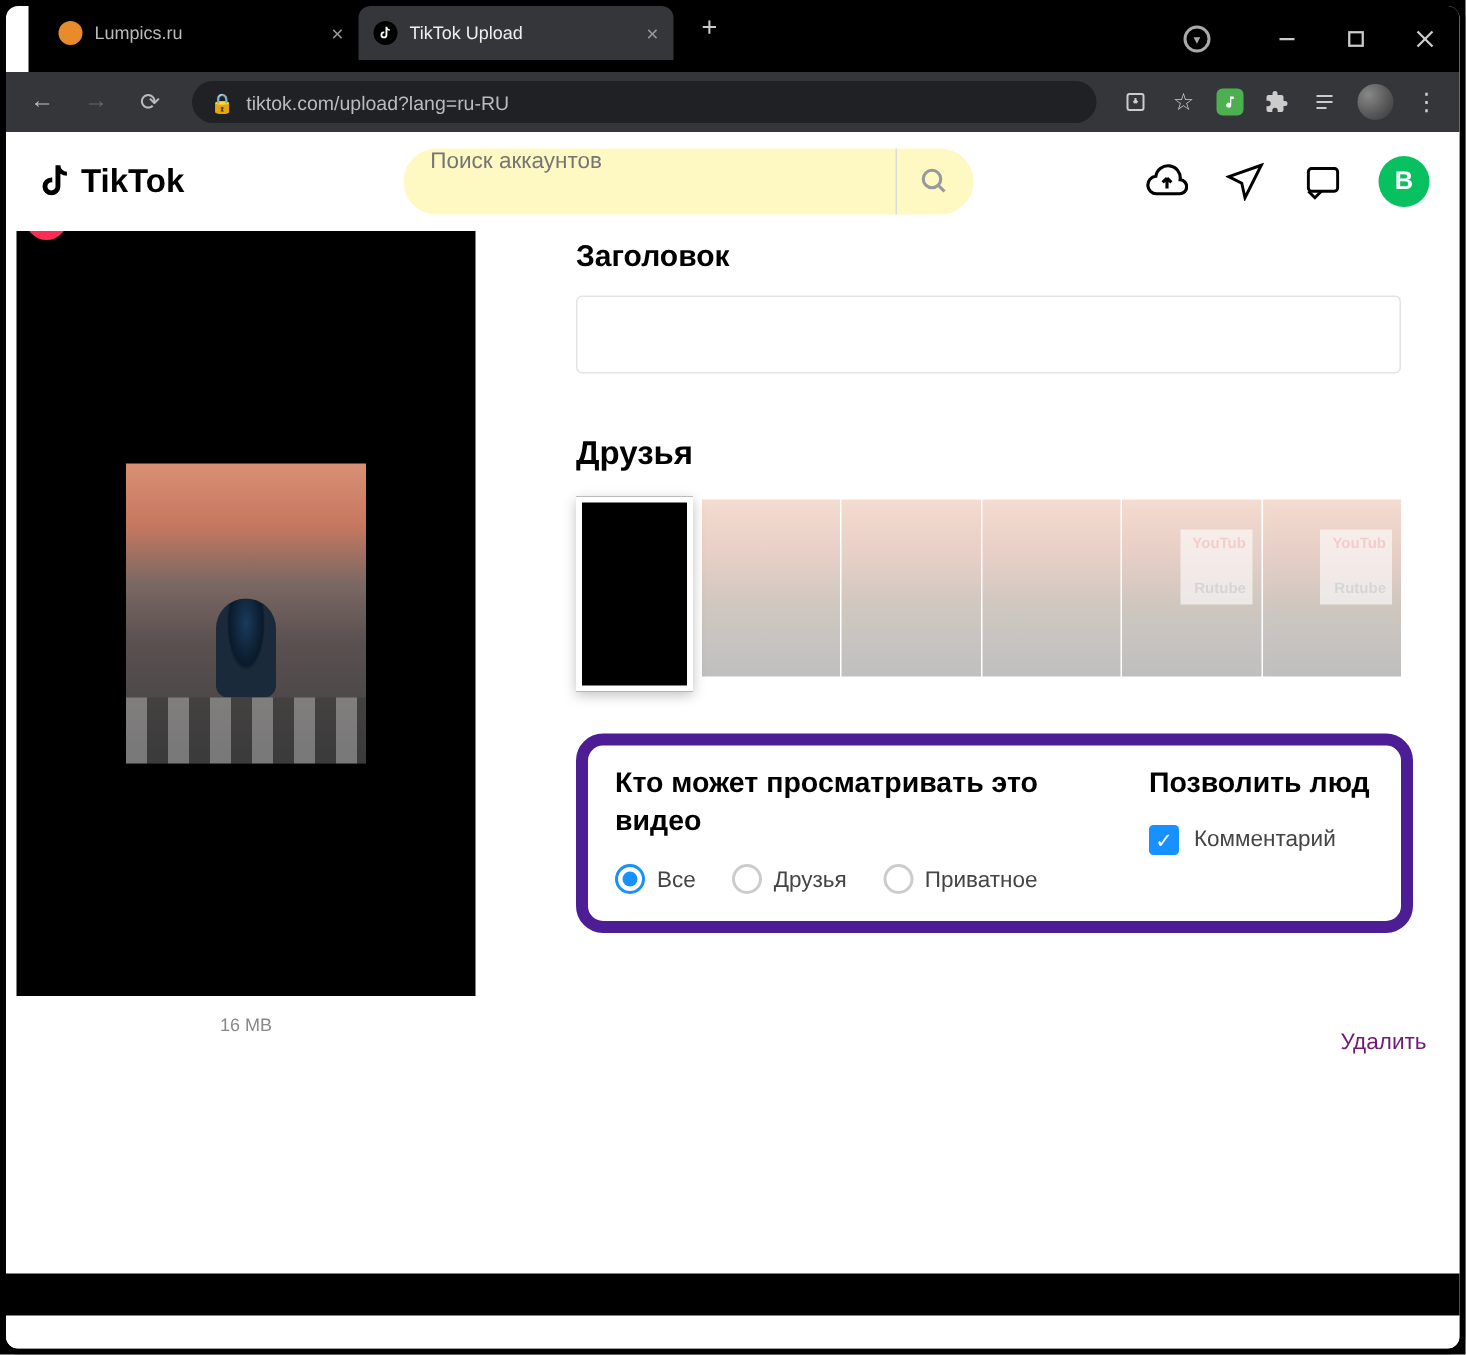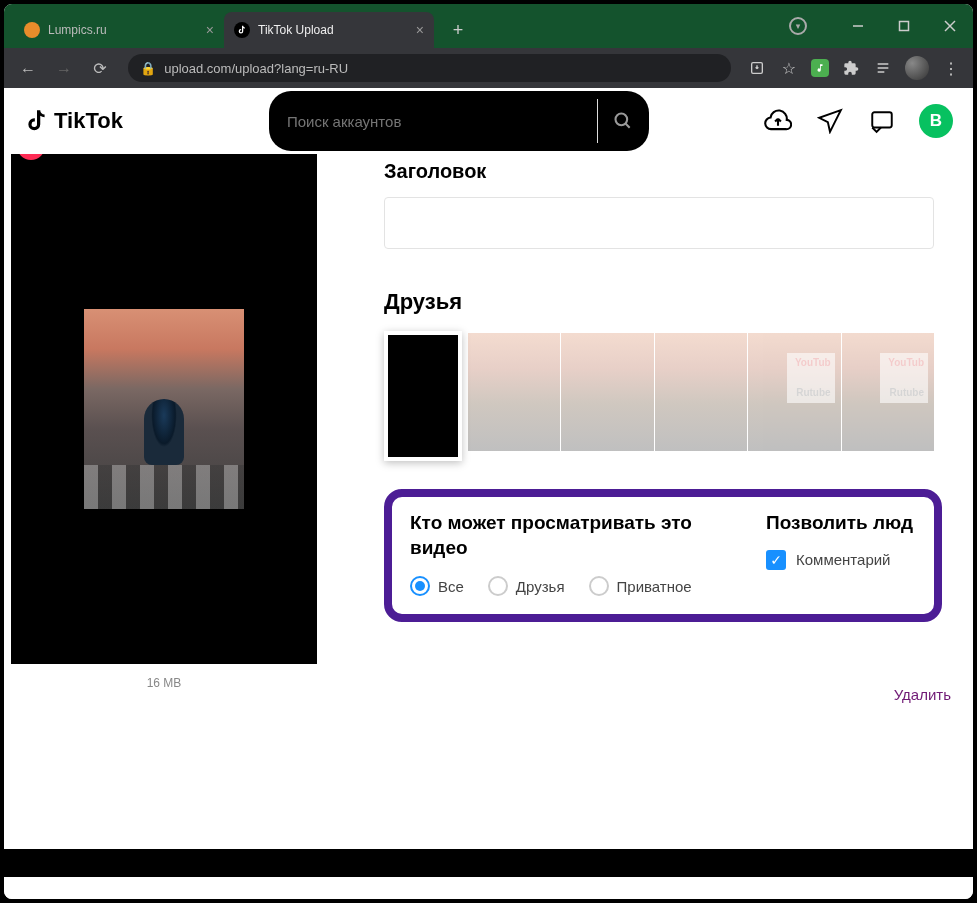--- a/index.html
+++ b/index.html
@@ -1,21 +1,21 @@
 <!DOCTYPE html>
 <html><head>
 <meta charset="utf-8">
 <style>
 * { margin: 0; padding: 0; box-sizing: border-box; font-family: Arial, sans-serif; }
 body { width: 977px; height: 903px; background: #000; overflow: hidden; }
 
 .window { width: 977px; height: 903px; background: #fff; display: flex; flex-direction: column; border: 4px solid #000; border-radius: 12px; overflow: hidden; }
 
 
-.titlebar { height: 44px; background: #14532d; display: flex; align-items: flex-end; padding-left: 10px; }
+.titlebar { height: 44px; background: #000000; display: flex; align-items: flex-start; padding-left: 10px; margin-left: 15px; }
 .tab { height: 36px; display: flex; align-items: center; padding: 0 10px; color: #bbb; font-size: 12px; border-radius: 8px 8px 0 0; gap: 8px; min-width: 210px; position: relative; }
 .tab.active { background: #35363a; color: #eee; }
 .tab .favicon { width: 16px; height: 16px; border-radius: 50%; background: #e88c2b; flex-shrink: 0; }
 .tab .favicon.tiktok { background: #000; display: flex; align-items: center; justify-content: center; }
 .tab .favicon.tiktok svg { width: 10px; height: 10px; }
 .tab .tab-title { flex: 1; white-space: nowrap; overflow: hidden; text-overflow: ellipsis; }
 .tab .close { color: #999; font-size: 14px; cursor: pointer; }
 .newtab { width: 28px; height: 28px; display: flex; align-items: center; justify-content: center; color: #ccc; font-size: 18px; margin-left: 10px; margin-bottom: 4px; cursor: pointer; }
 .win-controls { margin-left: auto; display: flex; align-items: center; height: 44px; }
 .win-btn { width: 46px; height: 32px; display: flex; align-items: center; justify-content: center; color: #ccc; cursor: pointer; }
@@ -28,21 +28,21 @@
 .url-field { flex: 1; height: 28px; background: #202124; border-radius: 14px; display: flex; align-items: center; padding: 0 12px; gap: 8px; color: #bbb; font-size: 13px; margin: 0 8px; }
 .url-field .lock { color: #888; }
 .addr-icon { width: 28px; height: 28px; display: flex; align-items: center; justify-content: center; color: #ccc; cursor: pointer; }
 .addr-icon.green { background: #4caf50; border-radius: 4px; width: 18px; height: 18px; margin: 0 4px; }
 .addr-avatar { width: 24px; height: 24px; border-radius: 50%; background: radial-gradient(circle at 30% 30%, #888, #333); margin: 0 4px; }
 
 
 .tt-header { height: 66px; display: flex; align-items: center; padding: 0 20px; gap: 20px; background: #fff; }
 .tt-logo { display: flex; align-items: center; gap: 4px; font-weight: 700; font-size: 22px; }
 .tt-logo svg { width: 26px; height: 26px; }
-.tt-search { flex: 0 0 380px; height: 60px; background: #000000; border-radius: 22px; display: flex; align-items: center; margin-left: 126px; }
+.tt-search { flex: 0 0 380px; height: 44px; background: #fef9c3; border-radius: 22px; display: flex; align-items: flex-start; margin-left: 126px; }
 .tt-search input { flex: 1; border: none; background: transparent; padding: 0 18px; font-size: 15px; color: #888; outline: none; }
 .tt-search .sbtn { width: 52px; height: 44px; border-left: 1px solid #ddd; display: flex; align-items: center; justify-content: center; color: #999; }
 .tt-actions { margin-left: auto; display: flex; align-items: center; gap: 22px; }
 .tt-action { width: 30px; height: 30px; display: flex; align-items: center; justify-content: center; cursor: pointer; }
 .tt-avatar { width: 34px; height: 34px; border-radius: 50%; background: #07c160; color: #fff; display: flex; align-items: center; justify-content: center; font-weight: bold; font-size: 17px; }
 
 
 .content { flex: 1; display: flex; background: #fff; overflow: hidden; position: relative; }
 .left-pane { width: 320px; display: flex; flex-direction: column; align-items: center; }
 .video-preview { width: 306px; height: 510px; background: #000; position: relative; display: flex; align-items: center; justify-content: center; }
@@ -130,21 +130,21 @@
         </div>
     </div>
   </div>
 
   <div class="addressbar">
     <div class="nav-btn">←</div>
     <div class="nav-btn disabled">→</div>
     <div class="nav-btn">⟳</div>
     <div class="url-field">
       <span class="lock">🔒</span>
-      <span>upload.com/upload?lang=ru-RU</span>
+      <span>tiktok.com/upload?lang=ru-RU</span>
     </div>
     <div class="addr-icon">
         <svg width="16" height="16" viewBox="0 0 24 24" fill="none" stroke="#ccc" stroke-width="2">
           <rect x="4" y="4" width="16" height="16" rx="2"></rect>
           <path d="M12 8v5m0 0l-2-2m2 2l2-2"></path>
         </svg>
       </div>
     <div class="addr-icon">☆</div>
     <div class="addr-icon green">
         <svg width="10" height="10" viewBox="0 0 24 24" fill="#fff">

